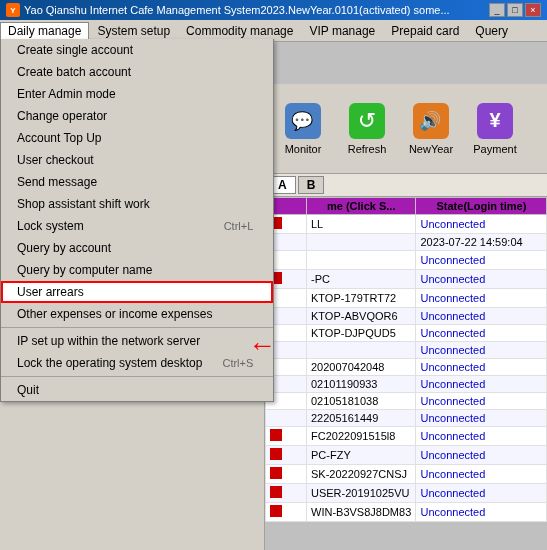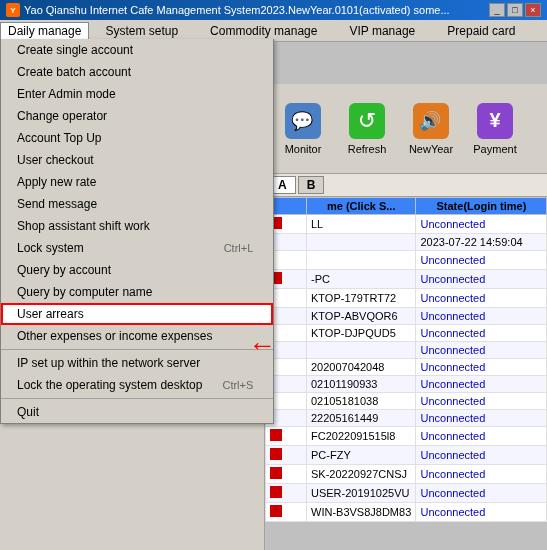--- a/index.html
+++ b/index.html
@@ -60,21 +60,21 @@
     
     .menu-bar {
       background: #d4d0c8;
       border-bottom: 1px solid #a0a0a0;
       display: flex;
       align-items: center;
       padding: 2px 0;
       height: 22px;
     }
     .menu-item {
-      padding: 2px 16px;
+      padding: 2px 8px;
       cursor: pointer;
       font-size: 12px;
       color: black;
       white-space: nowrap;
     }
     .menu-item.active {
       background: white;
       border: 1px solid #888;
       border-bottom: none;
       padding: 1px 7px;
@@ -196,21 +196,21 @@
     .tab-btn.active {
       background: white;
     }
 
     table {
       width: 100%;
       border-collapse: collapse;
       font-size: 11px;
     }
     th {
-      background: #3b82f6;
+      background: #a21caf;
       border: 1px solid #c0c0c0;
       padding: 2px 20px;
       text-align: left;
       font-weight: bold;
       font-size: 11px;
       white-space: nowrap;
     }
     td {
       border: 1px solid #e0e0e0;
       padding: 2px 4px;
@@ -310,21 +310,20 @@
     <div class="dropdown-container">
       <div class="menu-item active">Daily manage</div>
 
       <div class="dropdown-menu">
         <div class="dropdown-menu-item">Create single account</div>
         <div class="dropdown-menu-item">Create batch account</div>
         <div class="dropdown-menu-item">Enter Admin mode</div>
         <div class="dropdown-menu-item">Change operator</div>
         <div class="dropdown-menu-item">Account Top Up</div>
         <div class="dropdown-menu-item">User checkout</div>
-        <div class="dropdown-menu-item">Apply new rate</div>
         <div class="dropdown-menu-item">Send message</div>
         <div class="dropdown-menu-item">Shop assistant shift work</div>
         <div class="dropdown-menu-item">
           <span>Lock system</span>
           <span class="shortcut">Ctrl+L</span>
         </div>
         <div class="dropdown-menu-item">Query by account</div>
         <div class="dropdown-menu-item">Query by computer name</div>
         <div class="dropdown-menu-item highlighted">User arrears</div>
         <div class="dropdown-menu-item">Other expenses or income expenses</div>

